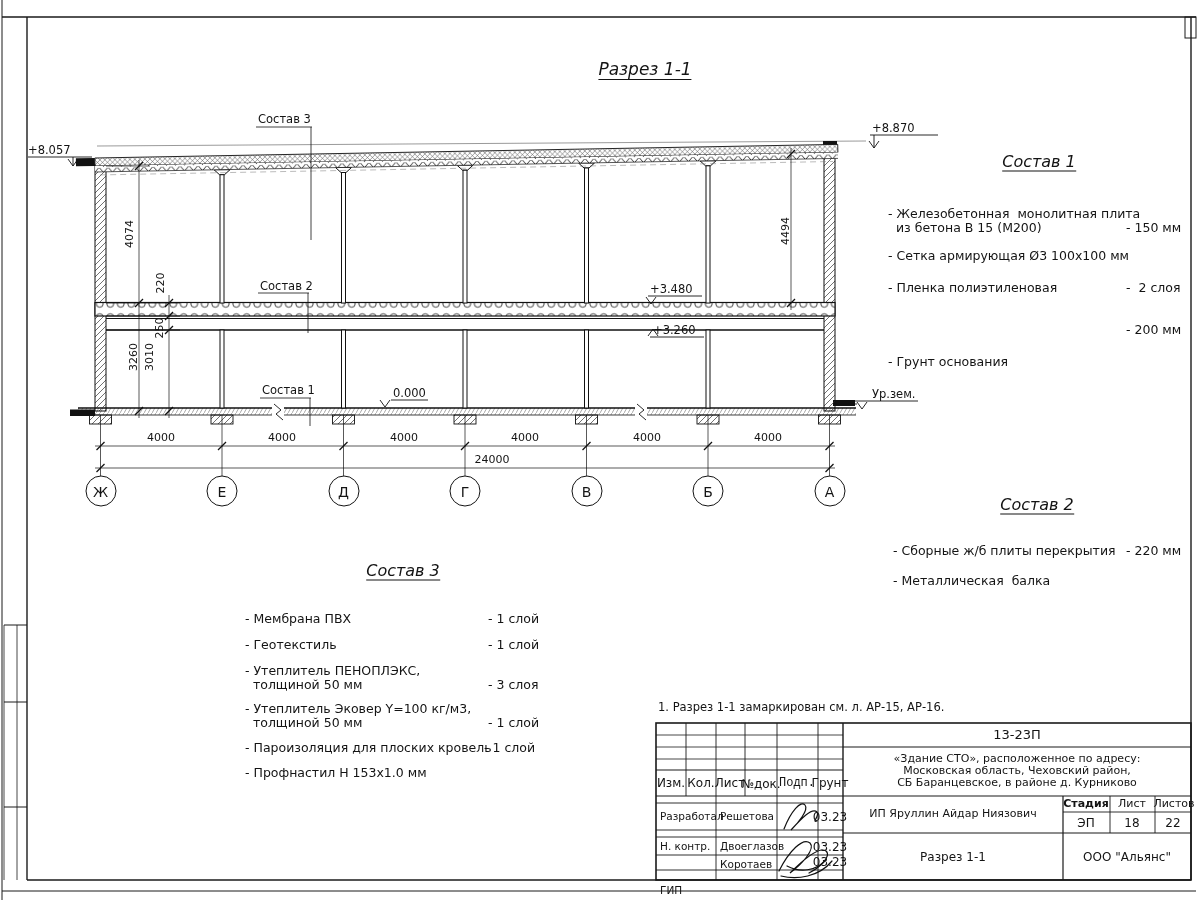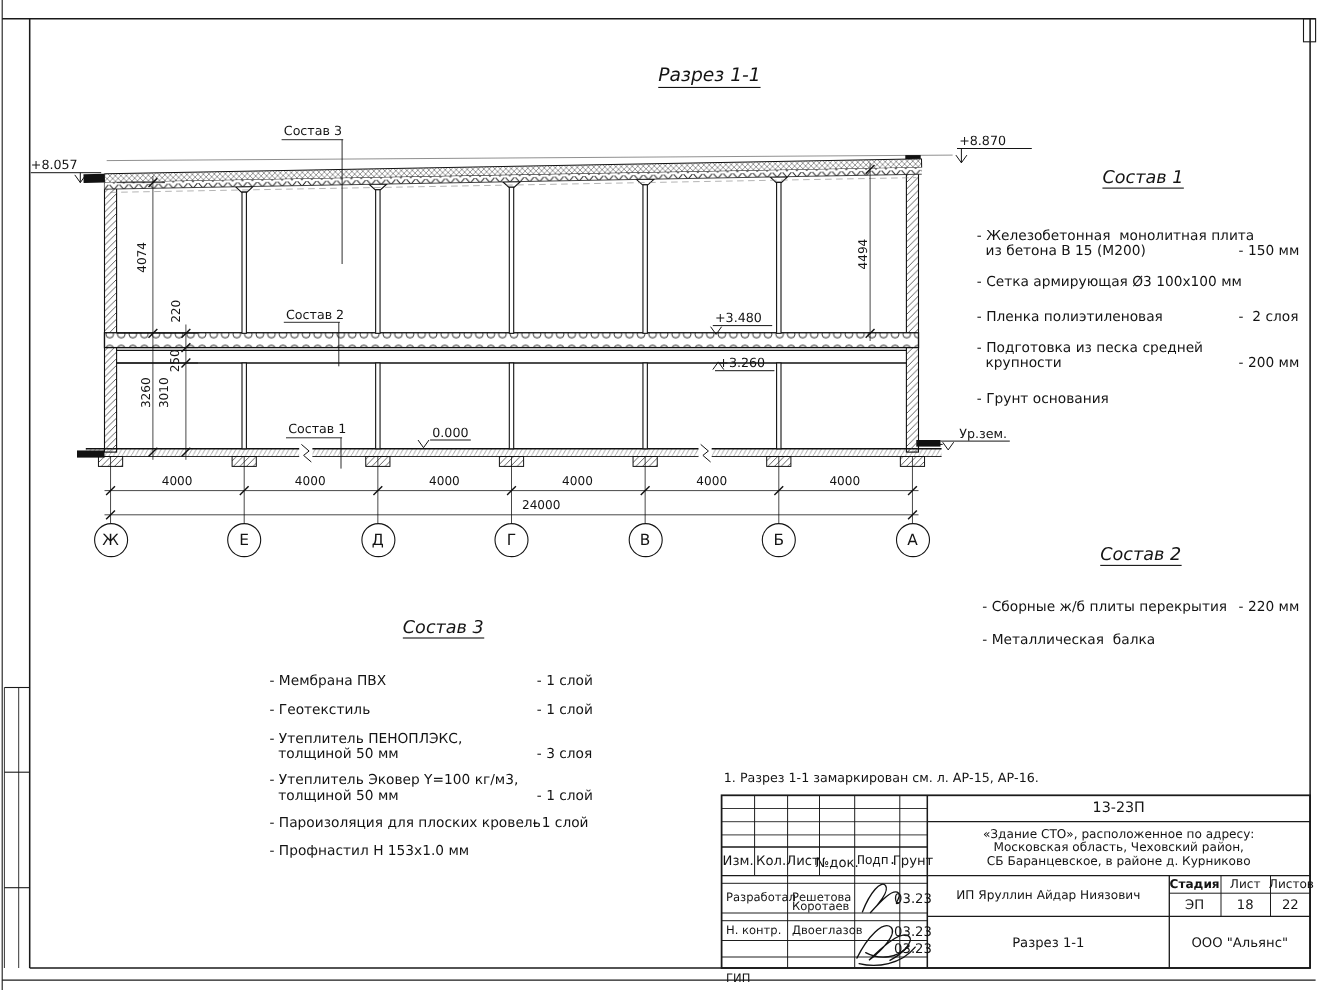--- a/index.html
+++ b/index.html
@@ -281,22 +281,20 @@
       <span>А</span>
     </div>
 
 <div class="t head c" style="left:1039px;top:162px;">Состав 1</div>
 <div class="t" style="left:888px;top:207px;">- Железобетонная  монолитная плита
   из бетона В 15 (М200)</div>
 <div class="t" style="left:1126px;top:221px;">- 150 мм</div>
 <div class="t" style="left:888px;top:249px;">- Сетка армирующая Ø3 100х100 мм</div>
 <div class="t" style="left:888px;top:281px;">- Пленка полиэтиленовая</div>
 <div class="t" style="left:1126px;top:281px;">-  2 слоя</div>
-<div class="t" style="left:888px;top:309px;">- Подготовка из песка средней
-  крупности</div>
 <div class="t" style="left:1126px;top:323px;">- 200 мм</div>
 <div class="t" style="left:888px;top:355px;">- Грунт основания</div>
 
 <div class="t head c" style="left:1037px;top:505px;">Состав 2</div>
 <div class="t" style="left:893px;top:544px;">- Сборные ж/б плиты перекрытия</div>
 <div class="t" style="left:1126px;top:544px;">- 220 мм</div>
 <div class="t" style="left:893px;top:574px;">- Металлическая  балка</div>
 
 <div class="t head c" style="left:403px;top:571px;">Состав 3</div>
 <div class="t" style="left:245px;top:612px;">- Мембрана ПВХ</div>
@@ -324,21 +322,21 @@
 
 <div class="t s10" style="left:660px;top:811px;">Разработал</div>
 <div class="t s10" style="left:720px;top:811px;">Решетова</div>
 <div class="t s9 c" style="left:830px;top:817px;">03.23</div>
 
 <div class="t s10" style="left:660px;top:841px;">Н. контр.</div>
 <div class="t s10" style="left:720px;top:841px;">Двоеглазов</div>
 <div class="t s9 c" style="left:830px;top:847px;">03.23</div>
 
 <div class="t s10" style="left:660px;top:885px;">ГИП</div>
-<div class="t s10" style="left:720px;top:819px;">Коротаев</div>
+<div class="t s10" style="left:720px;top:859px;">Коротаев</div>
 <div class="t s9 c" style="left:830px;top:862px;">03.23</div>
 
 <div class="t s13 c" style="left:1017px;top:735px;">13-23П</div>
 <div class="t s11 c ctr" style="left:1017px;top:771px;">«Здание СТО», расположенное по адресу:
 Московская область, Чеховский район,
 СБ Баранцевское, в районе д. Курниково</div>
 <div class="t s11 c" style="left:953px;top:814px;">ИП Яруллин Айдар Ниязович</div>
 
 <div class="t s11 c" style="left:1086px;top:804px;font-weight:bold;">Стадия</div>
 <div class="t s11 c" style="left:1132px;top:804px;">Лист</div>

